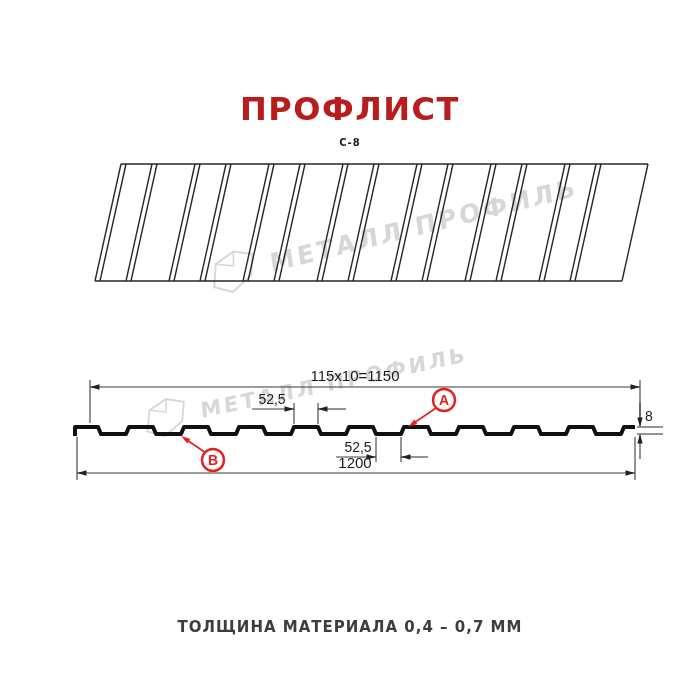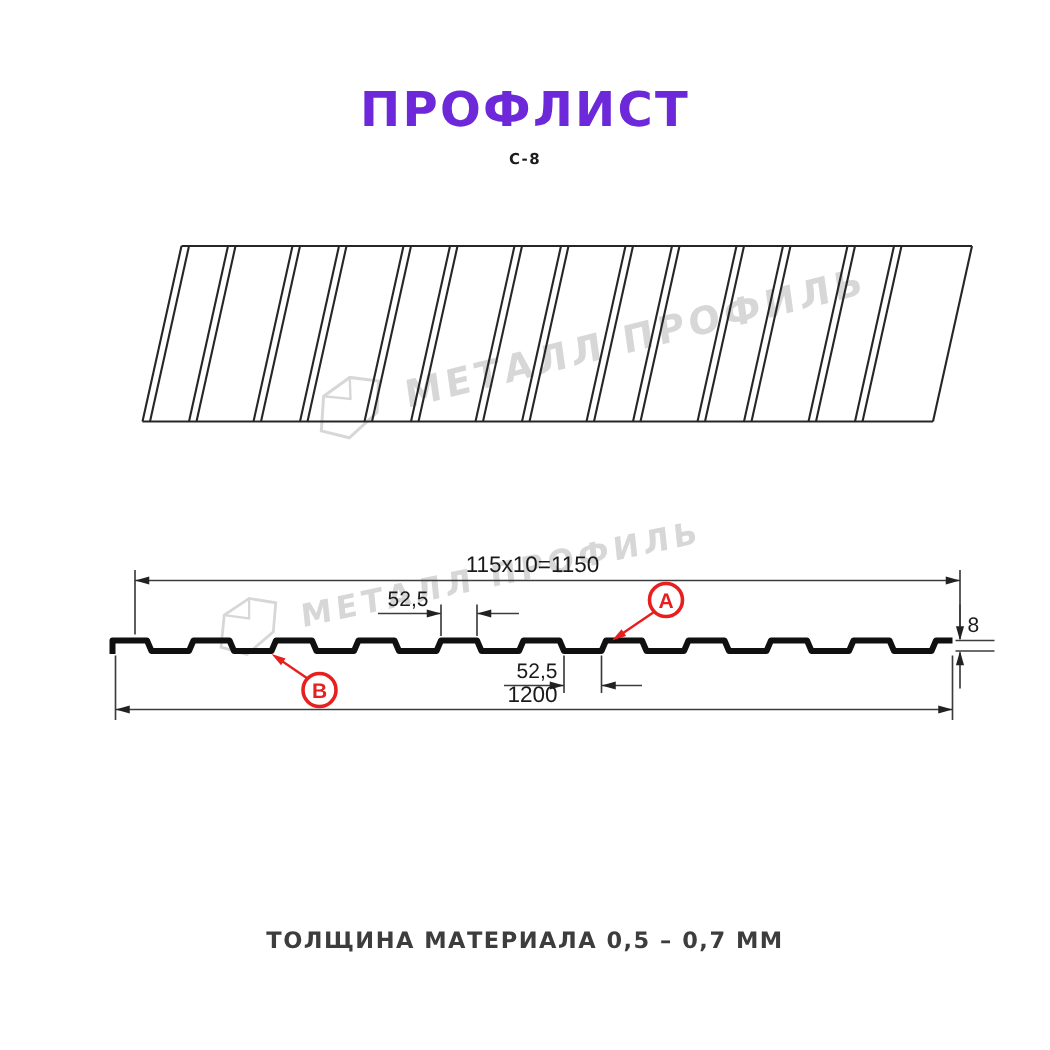--- a/index.html
+++ b/index.html
@@ -1,20 +1,20 @@
 <!DOCTYPE html>
 <html><head>
 <meta charset="utf-8">
 <style>
   html,body{margin:0;padding:0;background:#fff;}
   .page{position:relative;width:700px;height:700px;background:#fff;overflow:hidden;
         font-family:"Liberation Sans",sans-serif;}
   .title-block{position:absolute;top:54px;left:0;width:700px;text-align:center;}
-  .title{font-size:32px;font-weight:800;letter-spacing:1.5px;color:#6d28d9;
-         font-family:"DejaVu Sans","Liberation Sans",sans-serif;}
+  .title{font-size:32px;font-weight:800;letter-spacing:1.5px;color:#b91c1c;
+         font-family:"DejaVu Sans","Liberation Sans",sans-serif;margin-top:36px;}
   .subtitle{margin-top:9px;font-size:10px;font-weight:700;letter-spacing:1px;color:#1c1c1c;
          font-family:"DejaVu Sans","Liberation Sans",sans-serif;}
   .wm{position:absolute;display:flex;align-items:center;gap:10px;pointer-events:none;}
   .wm-text{font-weight:700;white-space:nowrap;letter-spacing:3px;
            font-family:"DejaVu Sans","Liberation Sans",sans-serif;
            transform:skewX(-6deg);}
   .wm1{left:206px;top:256px;transform:rotate(-14deg);transform-origin:left center;}
   .wm1 .wm-text{font-size:25px;}
   .wm2{left:140px;top:402px;transform:rotate(-12deg);transform-origin:left center;}
   .wm2 .wm-text{font-size:21px;}
@@ -124,15 +124,15 @@
 
   <text class="dim-label" x="355" y="381" text-anchor="middle">115x10=1150</text>
       <text class="dim-label" x="355" y="468" text-anchor="middle">1200</text>
       <text class="dim-label dim-small" x="272" y="404" text-anchor="middle">52,5</text>
       <text class="dim-label dim-small" x="358" y="452" text-anchor="middle">52,5</text>
       <text class="dim-label dim-small" x="645" y="421" text-anchor="start">8</text>
       <text class="callout-letter" x="444" y="405" text-anchor="middle" fill="#e7201f">A</text>
       <text class="callout-letter" x="213" y="465" text-anchor="middle" fill="#e7201f">B</text>
     </svg>
 
-  <div class="footer">ТОЛЩИНА МАТЕРИАЛА 0,5 – 0,7 ММ</div>
+  <div class="footer">ТОЛЩИНА МАТЕРИАЛА 0,4 – 0,7 ММ</div>
 
 </div>
 
 </body></html>

